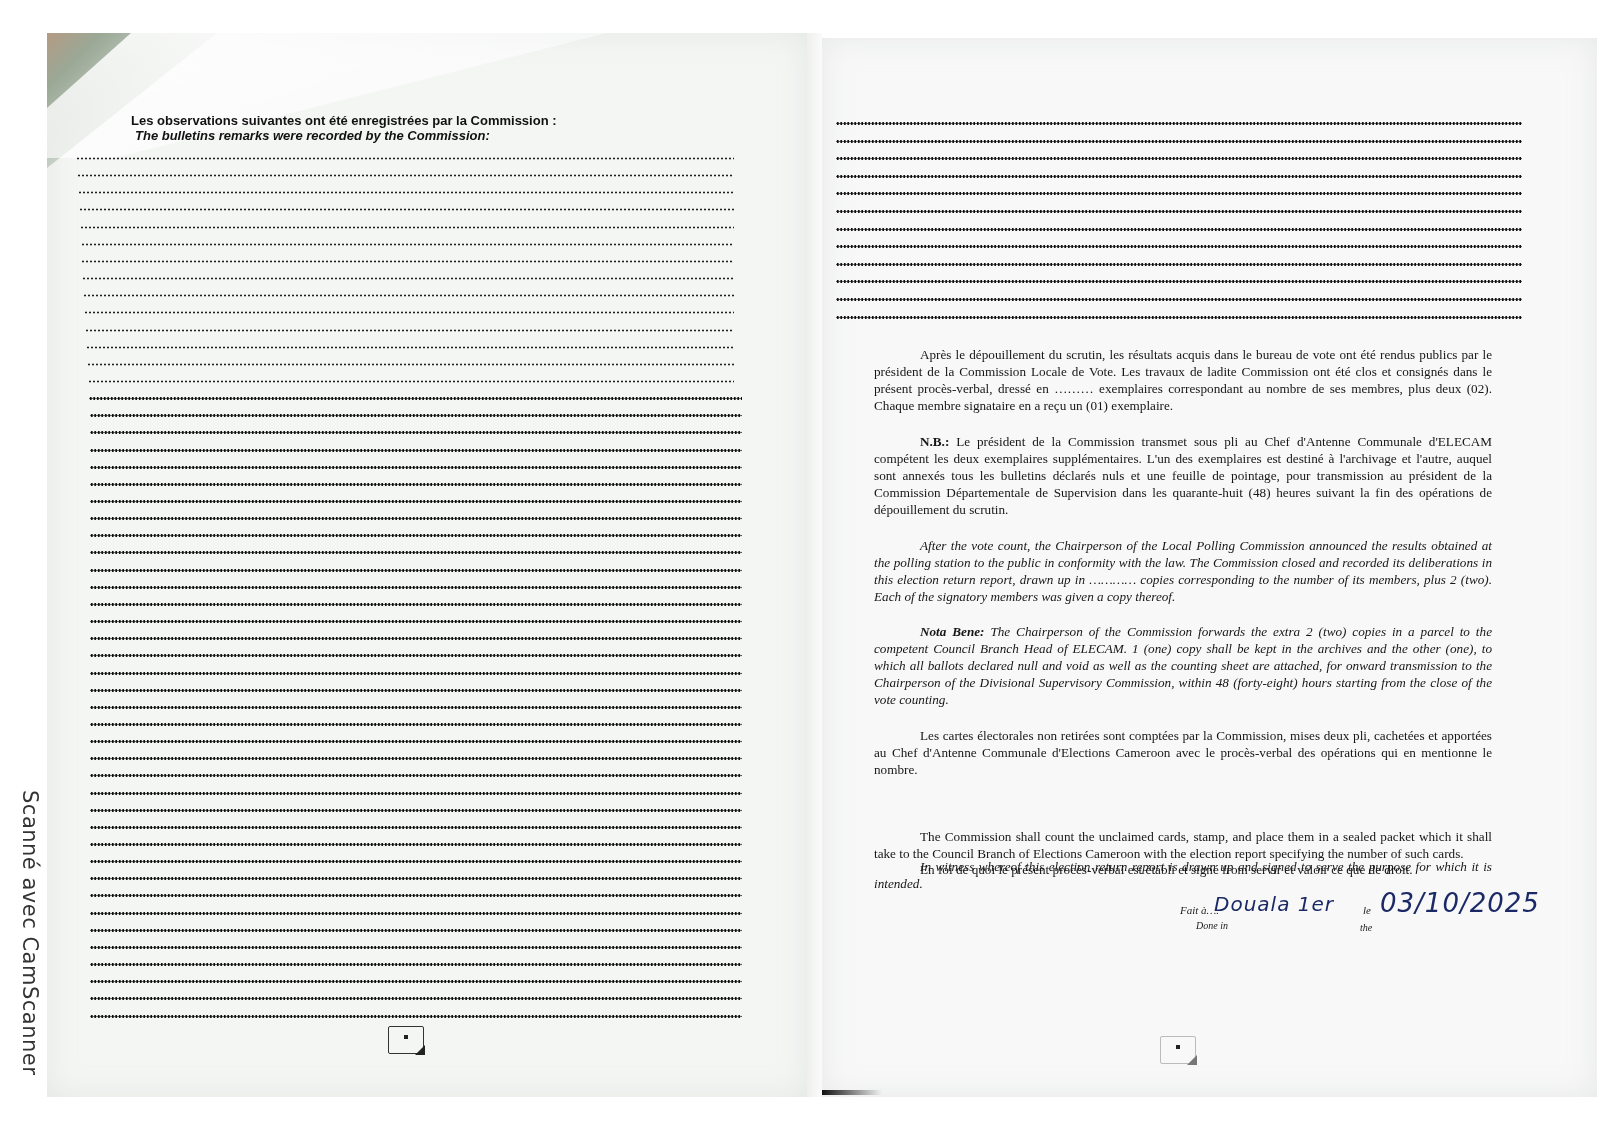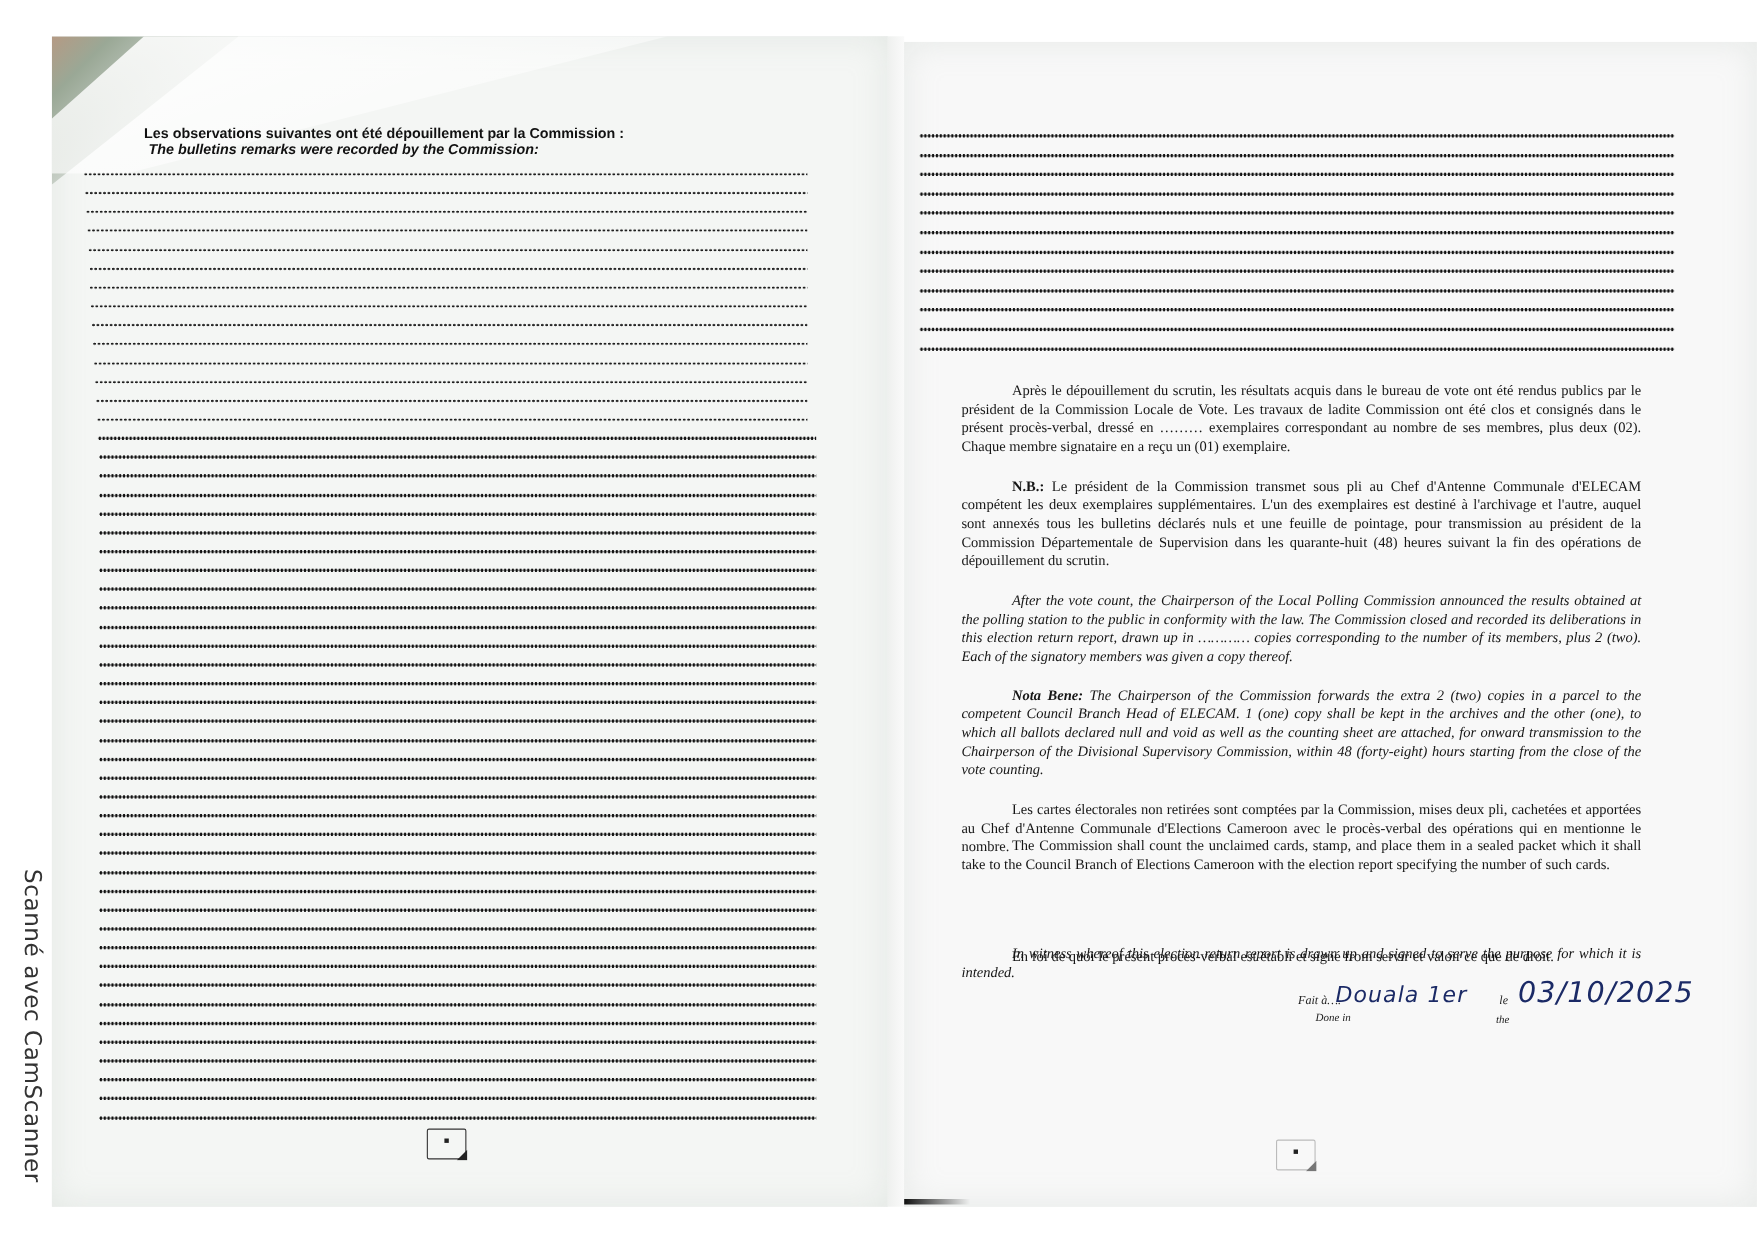--- a/index.html
+++ b/index.html
@@ -101,21 +101,21 @@
 <div class="page" id="page-left"></div>
 <div class="fold"></div>
 <div class="fold-light"></div>
 <div class="spine-shadow"></div>
 <div class="page" id="page-right"></div>
 <div class="bottom-edge"></div>
 
 <div class="watermark">Scanné avec CamScanner</div>
 
 <div class="heading">
-  <div>Les observations suivantes ont été dépouillement par la Commission :</div>
+  <div>Les observations suivantes ont été enregistrées par la Commission :</div>
   <div class="en">The bulletins remarks were recorded by the Commission:</div>
 </div>
 
 <div id="left-lines">
     <div class="dotline" style="left: 76px; top: 157px; width: 658px;"></div>
     <div class="dotline" style="left: 76.9px; top: 174.15px; width: 657.1px;"></div>
     <div class="dotline" style="left: 77.8px; top: 191.3px; width: 656.2px;"></div>
     <div class="dotline" style="left: 78.7px; top: 208.45px; width: 655.3px;"></div>
     <div class="dotline" style="left: 79.6px; top: 225.6px; width: 654.4px;"></div>
     <div class="dotline" style="left: 80.5px; top: 242.75px; width: 653.5px;"></div>
@@ -200,21 +200,21 @@
 </div>
 
 <div class="para it" style="top:607px;">
   <p><b>Nota Bene:</b><span> The Chairperson of the Commission forwards the extra 2 (two) copies in a parcel to the competent Council Branch Head of ELECAM. 1 (one) copy shall be kept in the archives and the other (one), to which all ballots declared null and void as well as the counting sheet are attached, for onward transmission to the Chairperson of the Divisional Supervisory Commission, within 48 (forty-eight) hours starting from the close of the vote counting.</span></p>
 </div>
 
 <div class="para" style="top:711px;">
   <p>Les cartes électorales non retirées sont comptées par la Commission, mises deux pli, cachetées et apportées au Chef d'Antenne Communale d'Elections Cameroon avec le procès-verbal des opérations qui en mentionne le nombre.</p>
 </div>
 
-<div class="para" style="top:744px;">
+<div class="para" style="top:812px;">
   <p>The Commission shall count the unclaimed cards, stamp, and place them in a sealed packet which it shall take to the Council Branch of Elections Cameroon with the election report specifying the number of such cards.</p>
 </div>
 
 <div class="para" style="top:845px;">
   <p>En foi de quoi le présent procès-verbal est établi et signé from servir et valoir ce que de droit.</p>
 </div>
 
 <div class="para it" style="top:842px;">
   <p>In witness whereof this election return report is drawn up and signed to serve the purpose for which it is intended.</p>
 </div>

